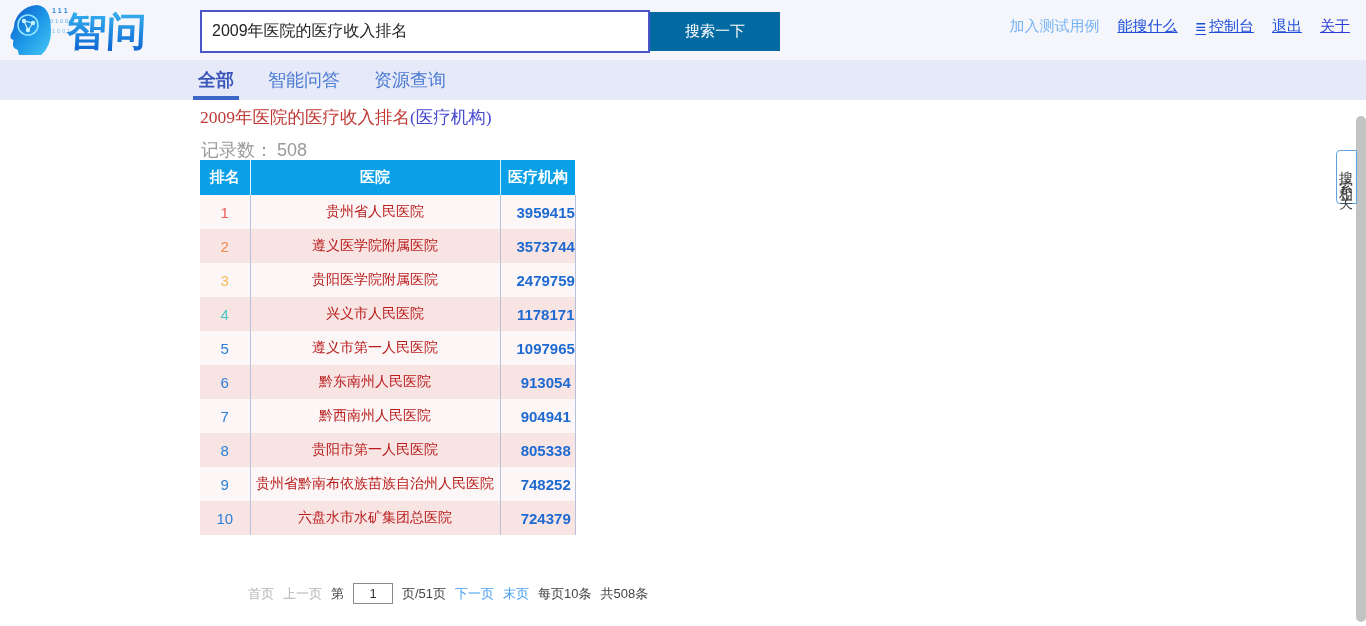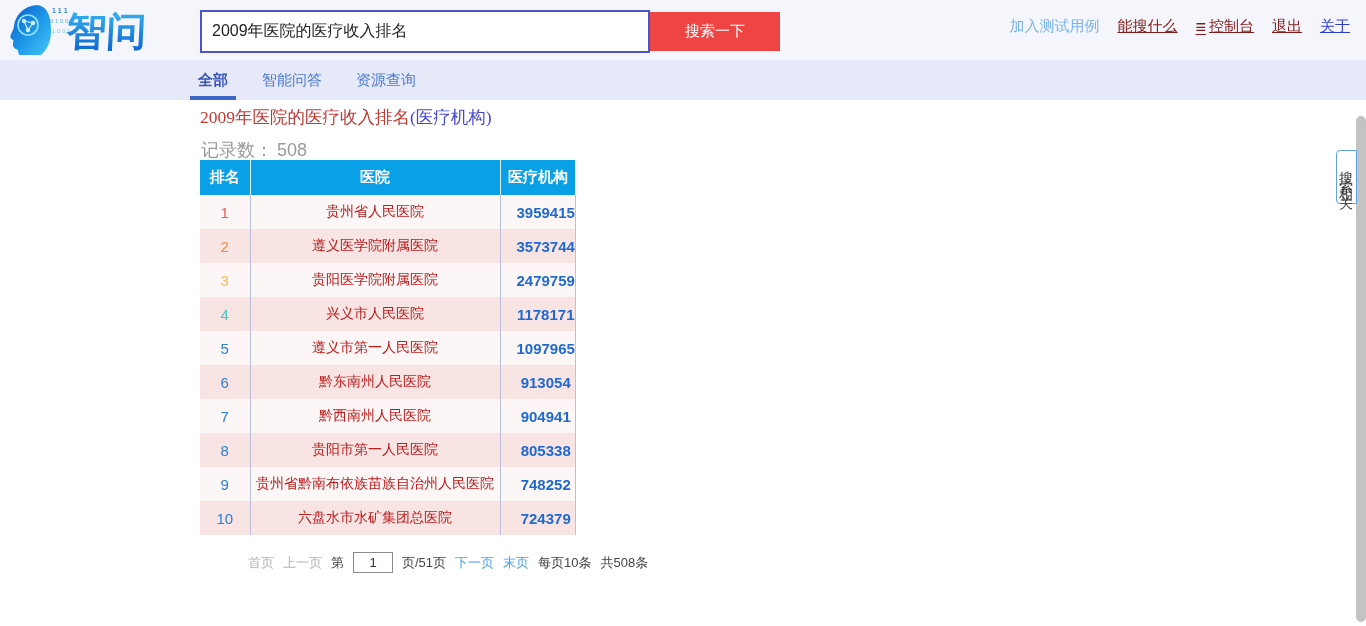--- a/index.html
+++ b/index.html
@@ -6,32 +6,32 @@
   html,body { width:1366px; height:626px; overflow:hidden; }
   body { position:relative; background:#fff; font-family:"Liberation Sans","DejaVu Sans",sans-serif; }
 
   
   .header { position:absolute; top:0; left:0; width:1366px; height:60px; background:#f5f6fb; }
   .logo { position:absolute; left:6px; top:1px; width:170px; height:58px; }
   .search-input { position:absolute; left:200px; top:10px; width:450px; height:43px;
     border:2px solid #4a55c8; background:#fff; font-size:16px; color:#222; padding:0 10px;
     font-family:inherit; outline:none; }
   .search-btn { position:absolute; left:650px; top:12px; width:130px; height:39px;
-    background:#ef4444; color:#fff; border:none; font-size:15px; cursor:pointer; font-family:inherit; }
+    background:#0369a1; color:#fff; border:none; font-size:15px; cursor:pointer; font-family:inherit; }
   .nav { position:absolute; right:16px; top:0; height:53px; display:flex; align-items:center;
     gap:18px; font-size:15px; white-space:nowrap; }
-  .nav a { text-decoration:underline; color:#7f1d1d; cursor:pointer; display:flex; align-items:center; gap:3px; }
+  .nav a { text-decoration:underline; color:#1d4ed8; cursor:pointer; display:flex; align-items:center; gap:3px; }
   .nav a.plain { text-decoration:none; color:#76b2f2; }
   .nav a.about { color:#2b3cd6; }
   .bars { font-size:18px; line-height:1; text-decoration:none; display:inline-block; }
 
   
   .tabbar { position:absolute; top:60px; left:0; width:1366px; height:40px; background:#e6e9f7;
     display:flex; align-items:stretch; padding-left:198px; gap:34px; }
-  .tab { position:relative; display:flex; align-items:center; font-size:15px; color:#4a7ad4; cursor:pointer; }
+  .tab { position:relative; display:flex; align-items:center; font-size:18px; color:#4a7ad4; cursor:pointer; }
   .tab.active { color:#3a55b8; font-weight:bold; }
   .tab.active::after { content:""; position:absolute; bottom:0; left:50%; transform:translateX(-50%);
     width:46px; height:4px; background:#3d68c8; }
 
   
   .main { position:absolute; top:100px; left:0; width:1366px; height:498px; background:#fff; }
   .result-title { position:absolute; left:200px; top:5px; font-family:"Liberation Serif","DejaVu Serif",serif;
     font-size:17.5px; color:#bf3a35; cursor:pointer; }
   .result-title .suffix { color:#4549cf; }
   .record-line { position:absolute; left:201px; top:38px; font-size:18px; color:#9a9a9a; }
@@ -45,21 +45,21 @@
   .rtable col.c1 { width:50px; } .rtable col.c2 { width:250px; } .rtable col.c3 { width:75px; }
   .rtable td { height:34px; text-align:center; border-right:1px solid #b9c0dc; }
   .rtable td:first-child { border-left:none; }
   .rtable tr.odd td { background:#fcf6f6; }
   .rtable tr.even td { background:#f9e4e4; }
   .td-rank { font-size:15px; }
   .td-hosp { font-size:14px; color:#b91c1c; cursor:pointer; }
   .td-rev  { font-size:15px; font-weight:bold; color:#1e6ad0;padding-left:16px; }
 
   
-  .pagination { position:absolute; left:248px; top:452px; display:flex; align-items:center;
+  .pagination { position:absolute; left:248px; top:483px; display:flex; align-items:center;
     gap:9px; font-size:13px; color:#444; white-space:nowrap; }
   .pg-disabled { color:#b4b4b4; cursor:default; }
   .pg-link { color:#4aa0f2; cursor:pointer; }
   .pg-input { width:40px; height:21px; border:1px solid #8a8a8a; font-size:13px; text-align:center;
     font-family:inherit; color:#333; outline:none; }
 
   
   .side-panel { position:absolute; left:1336px; top:150px; width:21px; padding:9px 0 7px 0;
     background:#fff; border:1px solid #5ea2e2; border-radius:4px 0 0 4px; z-index:6; text-align:center;
     cursor:pointer; }

